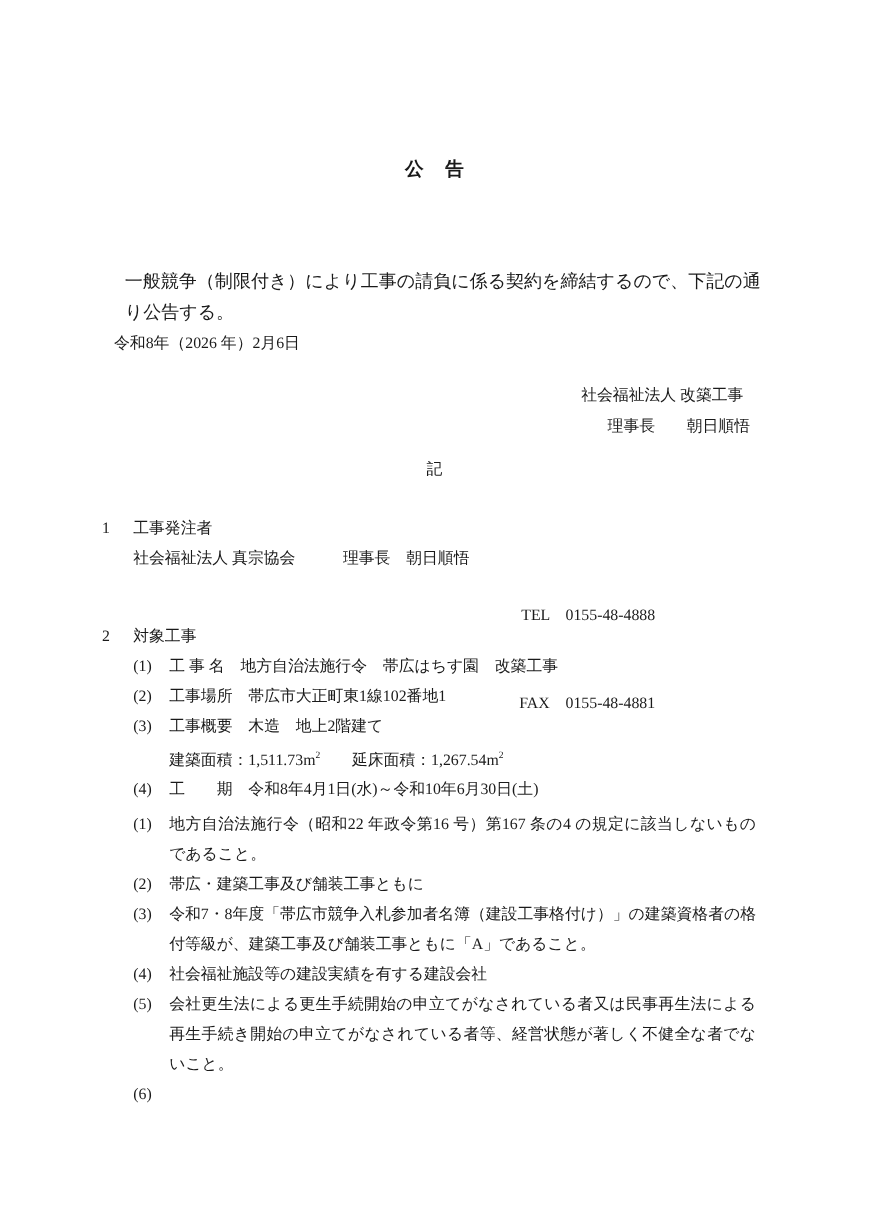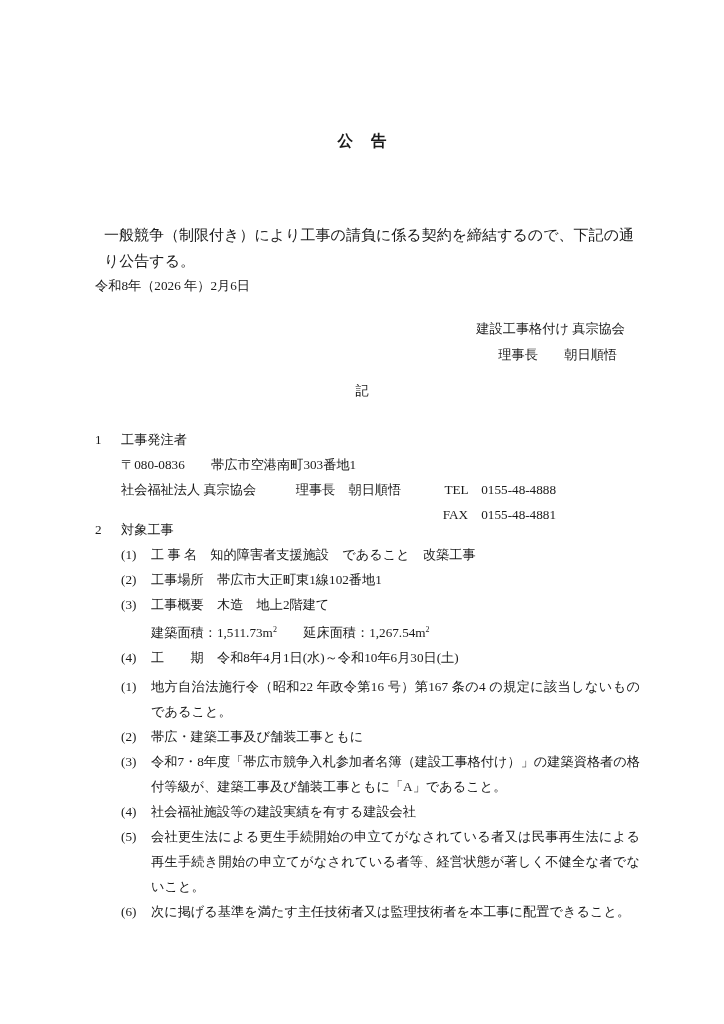--- a/index.html
+++ b/index.html
@@ -81,21 +81,21 @@
     left: 0;
     top: 382px;
     width: 724px;
     text-align: center;
     font-size: 13.2px;
   }
 
   
   .section {
     position: absolute;
-    left: 95px;
+    left: 85px;
     width: 545px;
     font-size: 13.2px;
     line-height: 25px;
   }
   .sec-head {
     white-space: pre;
     display: block;
   }
   .sec-head .num {
     display: inline-block;
@@ -107,20 +107,21 @@
     white-space: pre;
     padding-left: 26px;
   }
   .plain-line.tel-row {
     display: flex;
   }
   .plain-line .tel-label {
     margin-left: auto;
     padding-right: 84px;
     white-space: pre;
+    margin-top: 48px;
   }
 
   
   .sub-item {
     display: flex;
     padding-left: 26px;
     align-items: flex-start;
   }
   .sub-item .marker {
     flex: 0 0 auto;
@@ -156,39 +157,38 @@
 
 <div class="page">
 
   <div class="doc-title">公 告</div>
 
   <p class="intro">一般競争（制限付き）により工事の請負に係る契約を締結するので、下記の通り公告する。</p>
 
   <div class="date-line">令和8年（2026 年）2月6日</div>
 
   <div class="signature">
-    <span class="sig-line">建設工事格付け 真宗協会</span>
+    <span class="sig-line">社会福祉法人 改築工事</span>
     <span class="sig-line sig-title">理事長　　朝日順悟</span>
   </div>
 
   <div class="ki-mark">記</div>
 
   <div class="section" id="sec1">
     <span class="sec-head"><span class="num">1</span><span>工事発注者</span></span>
-    <span class="plain-line">〒080-0836　　帯広市空港南町303番地1</span>
     <span class="plain-line tel-row"><span>社会福祉法人 真宗協会　　　理事長　朝日順悟</span><span class="tel-label">TEL　0155-48-4888</span></span>
     <span class="plain-line tel-row"><span class="tel-label">FAX　0155-48-4881</span></span>
   </div>
 
   <div class="section" id="sec2">
     <span class="sec-head"><span class="num">2</span><span>対象工事</span></span>
 
     <span class="sub-item">
       <span class="marker">(1)</span>
-      <span class="body nowrap">工 事 名　知的障害者支援施設　であること　改築工事</span>
+      <span class="body nowrap">工 事 名　地方自治法施行令　帯広はちす園　改築工事</span>
     </span>
 
     <span class="sub-item">
       <span class="marker">(2)</span>
       <span class="body nowrap">工事場所　帯広市大正町東1線102番地1</span>
     </span>
 
     <span class="sub-item">
       <span class="marker">(3)</span>
       <span class="body nowrap">工事概要　木造　地上2階建て</span>
@@ -224,17 +224,16 @@
       <span class="body nowrap">社会福祉施設等の建設実績を有する建設会社</span>
     </span>
 
     <span class="sub-item">
       <span class="marker">(5)</span>
       <span class="body">会社更生法による更生手続開始の申立てがなされている者又は民事再生法による再生手続き開始の申立てがなされている者等、経営状態が著しく不健全な者でないこと。</span>
     </span>
 
     <span class="sub-item">
       <span class="marker">(6)</span>
-      <span class="body nowrap">次に掲げる基準を満たす主任技術者又は監理技術者を本工事に配置できること。</span>
     </span>
   </div>
 
 </div>
 
 </body></html>

